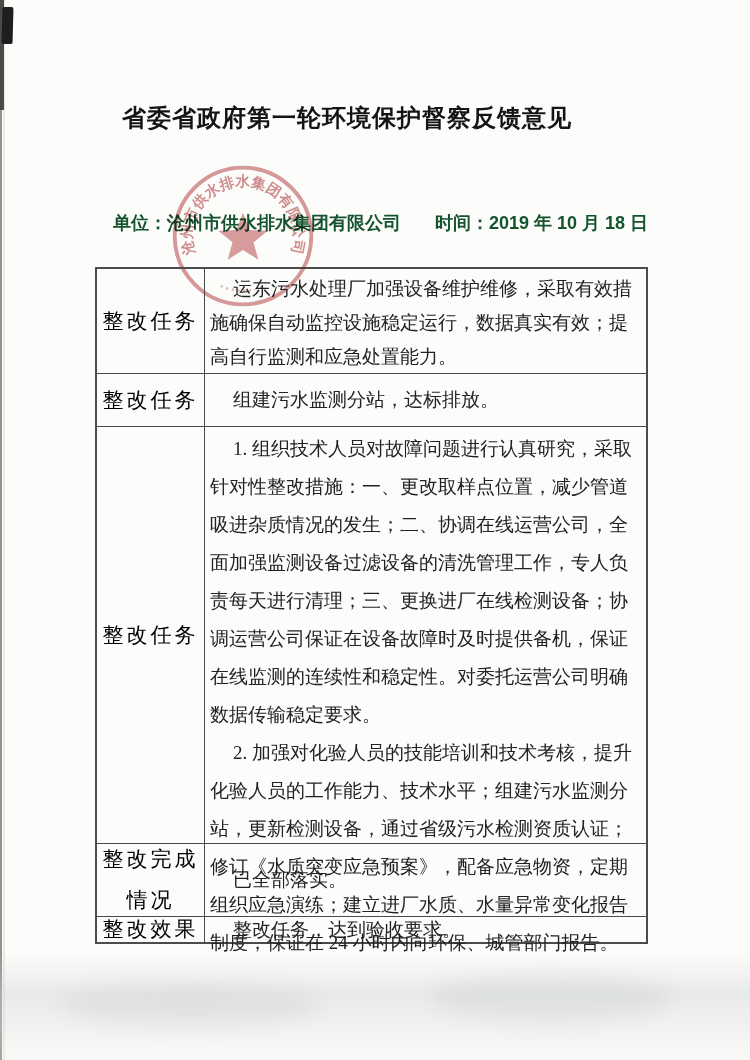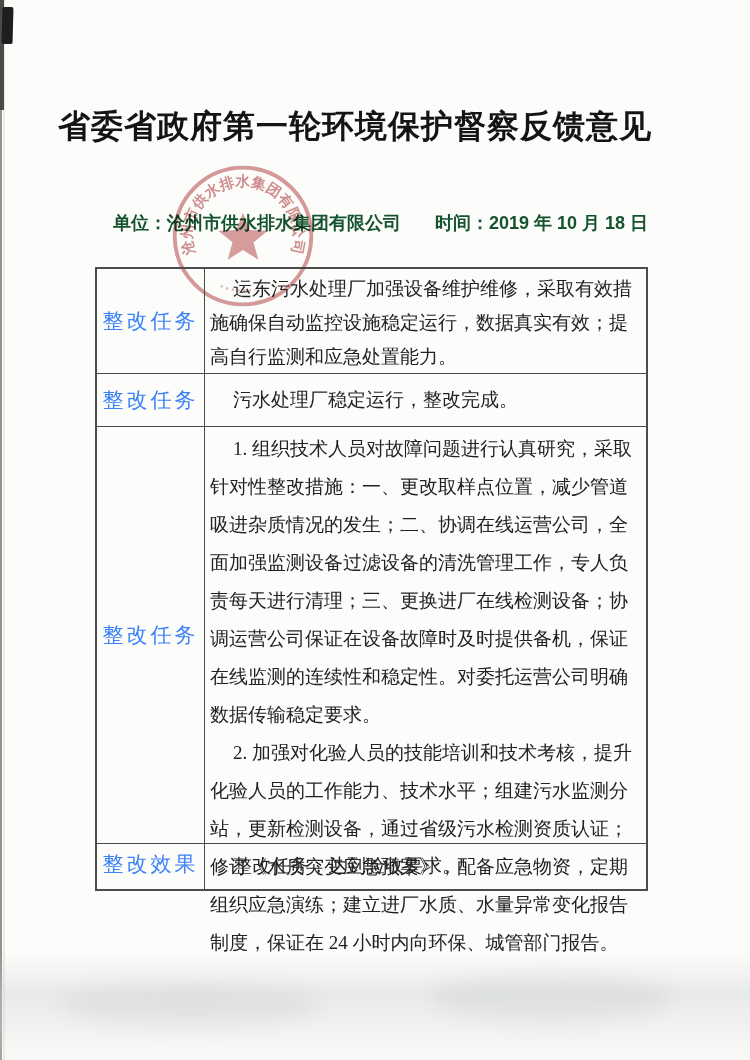--- a/index.html
+++ b/index.html
@@ -20,22 +20,22 @@
     position:absolute;left:0;top:952px;width:750px;height:108px;
     background:linear-gradient(180deg, rgba(215,218,217,0) 0%, rgba(205,209,209,.42) 38%, rgba(222,224,223,.38) 70%, rgba(238,238,237,.18) 100%);
     pointer-events:none;
   }
   .scan-blotch{position:absolute;background:rgba(190,196,196,.25);filter:blur(9px);border-radius:50%;}
   .blotch-a{left:60px;top:985px;width:260px;height:40px;}
   .blotch-b{left:430px;top:975px;width:240px;height:46px;}
 
   
   .title{
-    position:absolute;left:0;top:84px;width:678px;margin:16px;
-    text-align:center;font-size:32px;font-weight:700;line-height:53px;
+    position:absolute;left:0;top:84px;width:678px;margin:8px;
+    text-align:center;font-size:24px;font-weight:700;line-height:53px;
     letter-spacing:1px;color:#141414;
   }
 
   
   .meta-line{
     position:absolute;left:113px;top:211px;width:560px;
     font-size:18px;font-weight:700;color:#14532d;white-space:nowrap;
   }
   .meta-time{margin-left:34px;}
   .num{font-family:"Liberation Sans", sans-serif;font-weight:700;letter-spacing:0;}
@@ -53,32 +53,32 @@
     border:2px solid #4b4b4b;box-sizing:border-box;
     background:transparent;
   }
   .trow{display:flex;box-sizing:border-box;}
   .trow + .trow{border-top:1px solid #4b4b4b;}
   .tlabel{
     width:108px;flex:0 0 108px;box-sizing:border-box;
     border-right:1px solid #4b4b4b;
     display:flex;align-items:center;justify-content:center;
     text-align:center;font-size:21px;letter-spacing:3px;line-height:1.95;
-    padding:0 2px;color:#3b82f6;
+    padding:0 2px;color:#000000;
   }
   .tcell{
     flex:1;box-sizing:border-box;display:flex;flex-direction:column;
     padding:2px 12px 2px 5px;color:#222;font-size:19px;
   }
   .tcell p{margin:0;text-indent:23px;}
   .r1{height:104px;}  .r1 .tcell{line-height:34px;justify-content:flex-start;padding-top:3px;}
   .r2{height:53px;}   .r2 .tcell{justify-content:center;line-height:30px;}
   .r3{height:417px;}  .r3 .tcell{line-height:38px;justify-content:flex-start;padding-top:3px;}
   .r4{height:73px;}   .r4 .tcell{justify-content:center;line-height:30px;}
-  .r5{height:46px;font-family:Liberation Mono, monospace;}   .r5 .tcell{justify-content:center;line-height:28px;}
+  .r5{height:26px;}   .r5 .tcell{justify-content:center;line-height:28px;}
 </style>
 </head>
 <body>
 
 <div class="page">
 
   <div class="edge-line"></div>
   <div class="edge-line-tint"></div>
   <div class="edge-dark-top"></div>
   <div class="corner-mark"></div>
@@ -110,32 +110,38 @@
     <div class="trow r1">
       <div class="tlabel">整改任务</div>
       <div class="tcell">
         <p>运东污水处理厂加强设备维护维修，采取有效措施确保自动监控设施稳定运行，数据真实有效；提高自行监测和应急处置能力。</p>
       </div>
     </div>
 
     <div class="trow r2">
       <div class="tlabel">整改任务</div>
       <div class="tcell">
-        <p>污水处理厂稳定运行，整改完成。</p>
+        <p>组建污水监测分站，达标排放。</p>
       </div>
     </div>
 
     <div class="trow r3">
       <div class="tlabel">整改任务</div>
       <div class="tcell">
         <p>1. 组织技术人员对故障问题进行认真研究，采取针对性整改措施：一、更改取样点位置，减少管道吸进杂质情况的发生；二、协调在线运营公司，全面加强监测设备过滤设备的清洗管理工作，专人负责每天进行清理；三、更换进厂在线检测设备；协调运营公司保证在设备故障时及时提供备机，保证在线监测的连续性和稳定性。对委托运营公司明确数据传输稳定要求。</p>
         <p>2. 加强对化验人员的技能培训和技术考核，提升化验人员的工作能力、技术水平；组建污水监测分站，更新检测设备，通过省级污水检测资质认证；修订《水质突变应急预案》，配备应急物资，定期组织应急演练；建立进厂水质、水量异常变化报告制度，保证在 24 小时内向环保、城管部门报告。</p>
       </div>
     </div>
 
+    <div class="trow r4">
+      <div class="tlabel">整改完成情况</div>
+      <div class="tcell">
+        <p>已全部落实。</p>
+      </div>
+    </div>
 
     <div class="trow r5">
       <div class="tlabel">整改效果</div>
       <div class="tcell">
         <p>整改任务，达到验收要求。</p>
       </div>
     </div>
 
   </div>
 

